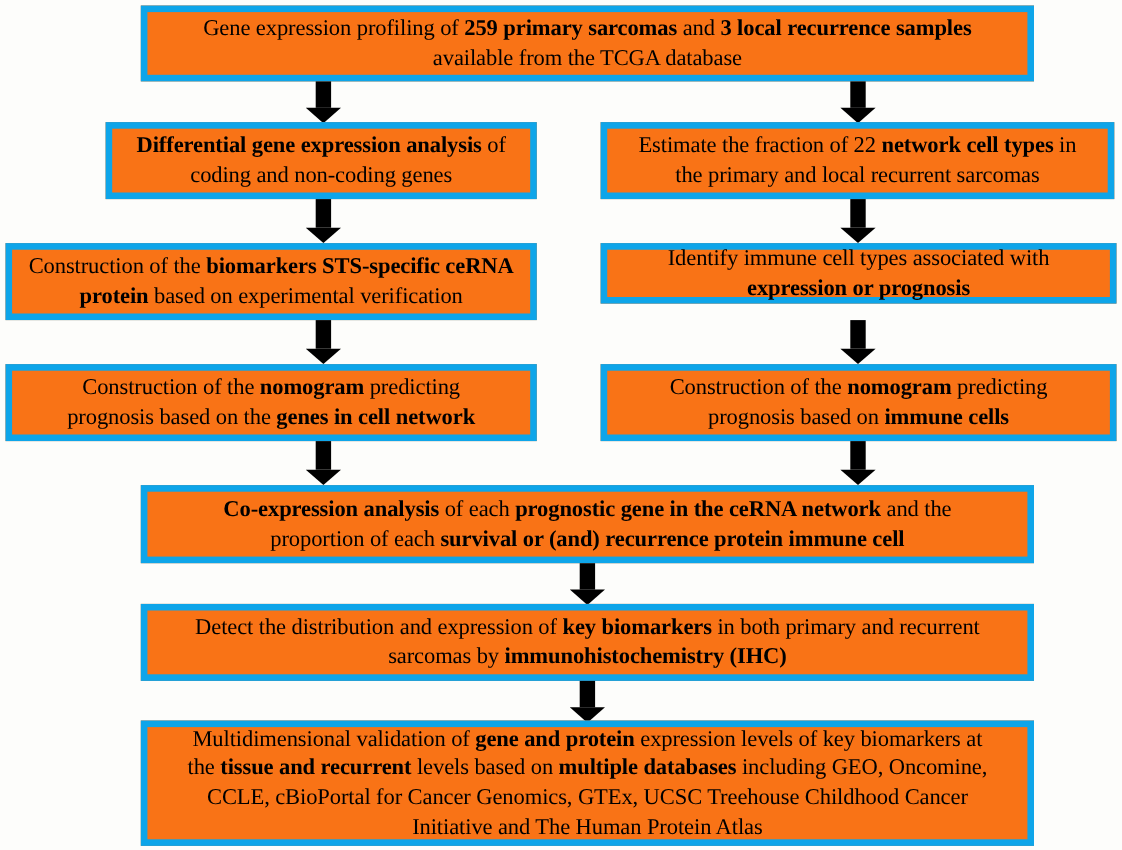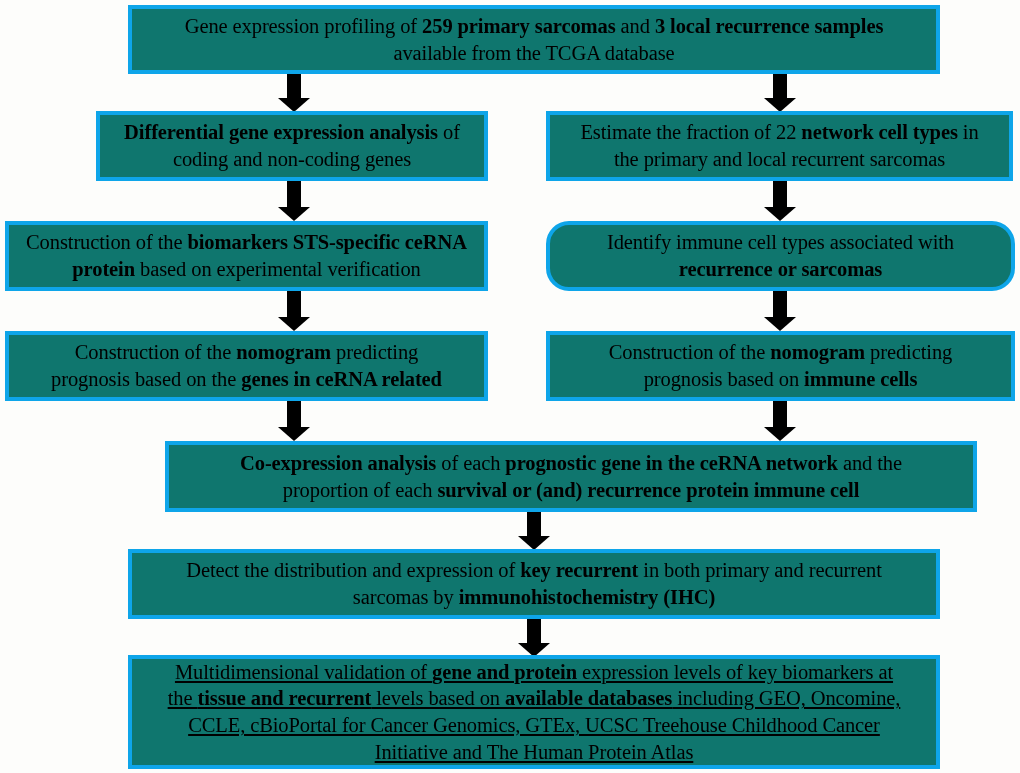--- a/index.html
+++ b/index.html
@@ -15,22 +15,22 @@
     overflow: hidden;
   }
   #flowchart {
     position: relative;
     width: 1020px;
     height: 773px;
   }
   .node {
     position: absolute;
     box-sizing: border-box;
-    background: #0f766e;
-    border: 4px solid #0ea5e9;
+    background: #f97316;
+    border: 6px solid #0ea5e9;
     display: flex;
     align-items: center;
     justify-content: center;
     text-align: center;
     font-size: 20.5px;
     line-height: 1.30;
     padding: 2px 8px;
     letter-spacing: -0.1px;
   }
   .node .txt {
@@ -92,64 +92,64 @@
     <div class="head" style="top:26px;"></div>
   </div>
   <div class="arrow" style="left:764px; top:181px; height:40px;">
     <div class="shaft" style="height:26px;"></div>
     <div class="head" style="top:26px;"></div>
   </div>
 
   <div class="node" style="left:5px; top:221px; width:483px; height:70px;">
     <span class="txt">Construction of the <b>biomarkers STS-specific ceRNA</b><br><b>protein</b> based on experimental verification</span>
   </div>
-  <div class="node" style="left:546px; top:221px; width:469px; height:70px;border-radius:23px;">
-    <span class="txt">Identify immune cell types associated with<br><b>recurrence or sarcomas</b></span>
+  <div class="node" style="left:546px; top:221px; width:469px; height:55px;">
+    <span class="txt">Identify immune cell types associated with<br><b>expression or prognosis</b></span>
   </div>
 
   <div class="arrow" style="left:278px; top:291px; height:40px;">
     <div class="shaft" style="height:26px;"></div>
     <div class="head" style="top:26px;"></div>
   </div>
   <div class="arrow" style="left:764px; top:291px; height:40px;">
     <div class="shaft" style="height:26px;"></div>
     <div class="head" style="top:26px;"></div>
   </div>
 
   <div class="node" style="left:5px; top:331px; width:483px; height:70px;">
-    <span class="txt">Construction of the <b>nomogram</b> predicting<br>prognosis based on the <b>genes in ceRNA related</b></span>
+    <span class="txt">Construction of the <b>nomogram</b> predicting<br>prognosis based on the <b>genes in cell network</b></span>
   </div>
   <div class="node" style="left:546px; top:331px; width:469px; height:70px;">
     <span class="txt">Construction of the <b>nomogram</b> predicting<br>prognosis based on <b>immune cells</b></span>
   </div>
 
   <div class="arrow" style="left:278px; top:401px; height:40px;">
     <div class="shaft" style="height:26px;"></div>
     <div class="head" style="top:26px;"></div>
   </div>
   <div class="arrow" style="left:764px; top:401px; height:40px;">
     <div class="shaft" style="height:26px;"></div>
     <div class="head" style="top:26px;"></div>
   </div>
 
-  <div class="node" style="left:128px; top:441px; width:812px; height:71px;margin-left:37px;">
+  <div class="node" style="left:128px; top:441px; width:812px; height:71px;">
     <span class="txt"><b>Co-expression analysis</b> of each <b>prognostic gene in the ceRNA network</b> and the<br>proportion of each <b>survival or (and) recurrence protein immune cell</b></span>
   </div>
 
   <div class="arrow" style="left:518px; top:512px; height:38px;">
     <div class="shaft" style="height:24px;"></div>
     <div class="head" style="top:24px;"></div>
   </div>
 
   <div class="node" style="left:128px; top:549px; width:812px; height:70px;">
-    <span class="txt">Detect the distribution and expression of <b>key recurrent</b> in both primary and recurrent<br>sarcomas by <b>immunohistochemistry (IHC)</b></span>
+    <span class="txt">Detect the distribution and expression of <b>key biomarkers</b> in both primary and recurrent<br>sarcomas by <b>immunohistochemistry (IHC)</b></span>
   </div>
 
   <div class="arrow" style="left:518px; top:619px; height:38px;">
     <div class="shaft" style="height:24px;"></div>
     <div class="head" style="top:24px;"></div>
   </div>
 
-  <div class="node" style="left:128px; top:655px; width:812px; height:114px;text-decoration:underline;">
-    <span class="txt">Multidimensional validation of <b>gene and protein</b> expression levels of key biomarkers at<br>the <b>tissue and recurrent</b> levels based on <b>available databases</b> including GEO, Oncomine,<br>CCLE, cBioPortal for Cancer Genomics, GTEx, UCSC Treehouse Childhood Cancer<br>Initiative and The Human Protein Atlas</span>
+  <div class="node" style="left:128px; top:655px; width:812px; height:114px;">
+    <span class="txt">Multidimensional validation of <b>gene and protein</b> expression levels of key biomarkers at<br>the <b>tissue and recurrent</b> levels based on <b>multiple databases</b> including GEO, Oncomine,<br>CCLE, cBioPortal for Cancer Genomics, GTEx, UCSC Treehouse Childhood Cancer<br>Initiative and The Human Protein Atlas</span>
   </div>
 
 </div>
 
 </body></html>

